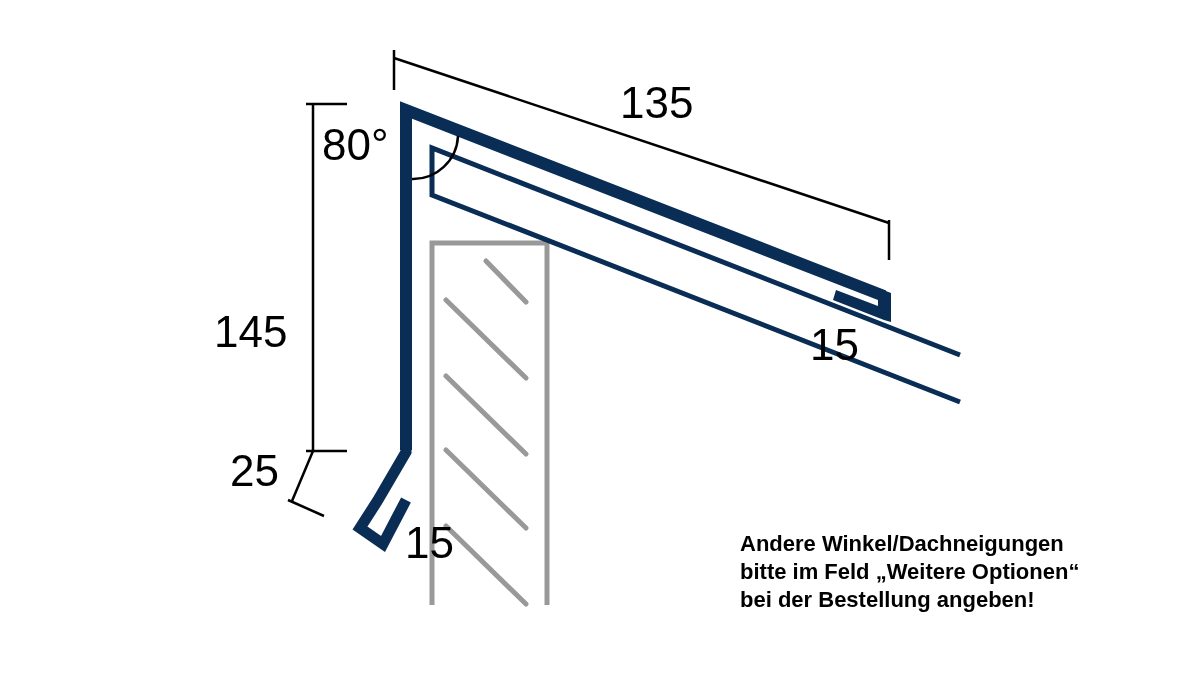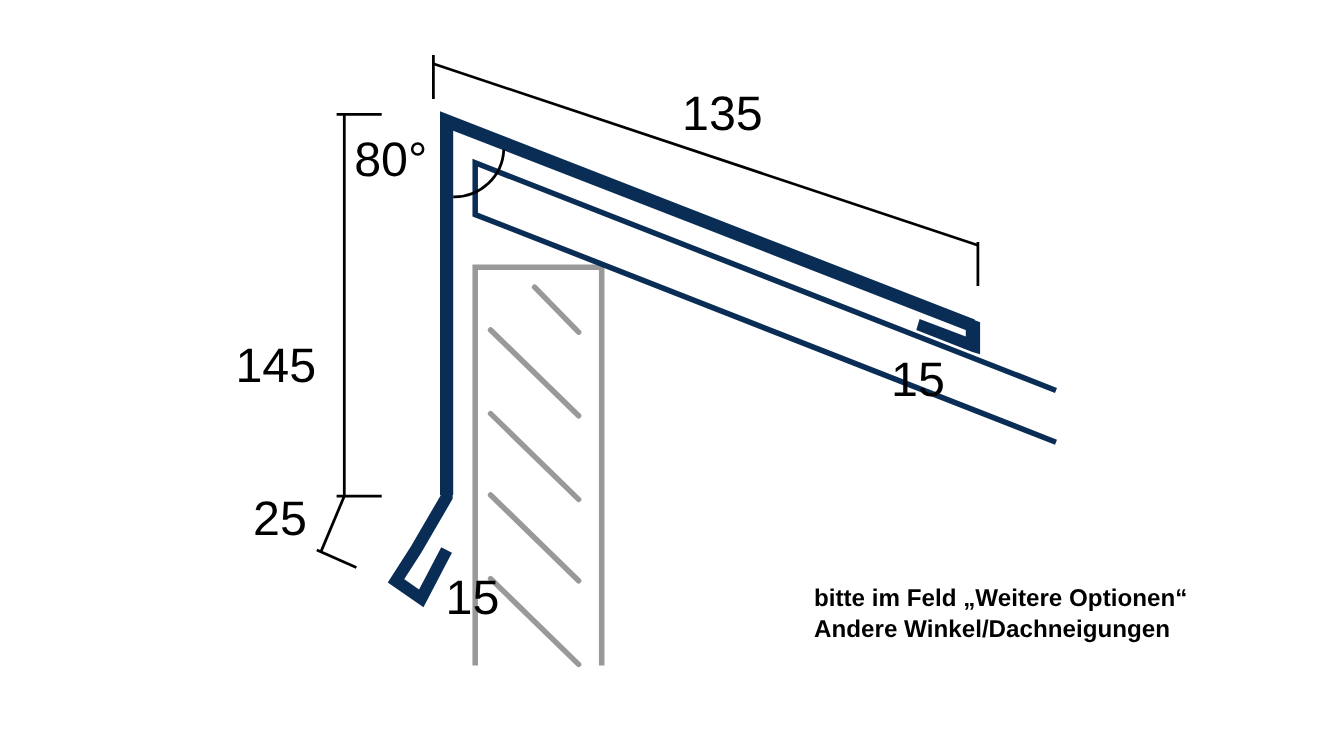--- a/index.html
+++ b/index.html
@@ -61,15 +61,16 @@
 
   <text class="dim-label" x="620" y="118">135</text>
   <text class="dim-label" x="322" y="160">80°</text>
   <text class="dim-label" x="214" y="347">145</text>
   <text class="dim-label" x="230" y="486">25</text>
   <text class="dim-label" x="405" y="558">15</text>
   <text class="dim-label" x="810" y="360">15</text>
 </svg>
 
 <div class="note">
+  <div>Andere Winkel/Dachneigungen</div>
   <div>bitte im Feld „Weitere Optionen“</div>
-  <div>Andere Winkel/Dachneigungen</div>
+  <div>bei der Bestellung angeben!</div>
 </div>
 
 </body></html>

